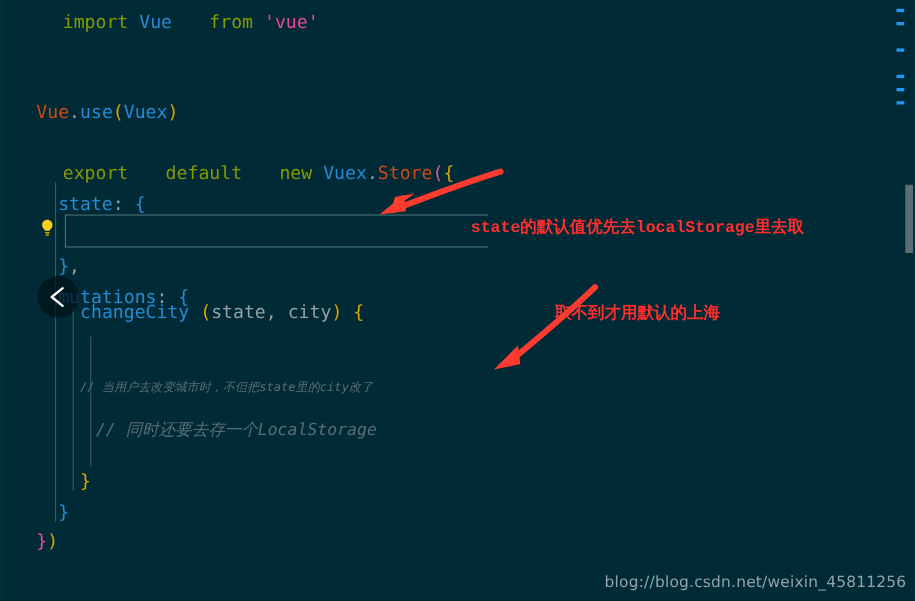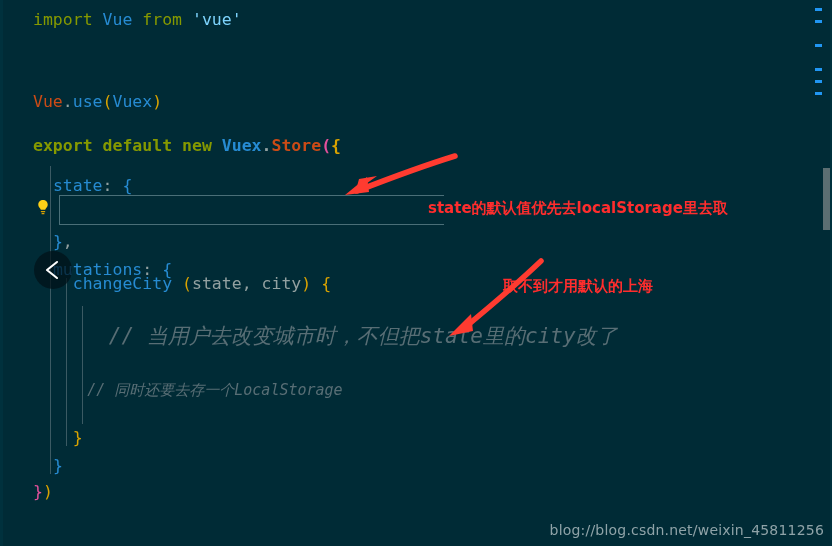--- a/index.html
+++ b/index.html
@@ -37,23 +37,23 @@
     z-index: 3;
   }
   .line {
     position: absolute;
     left: 30px;
     height: 28px;
     white-space: pre;
   }
 
   
-  .kw      { color: #859900; }          
+  .kw      { color: #859900; margin-left: 24px; }          
   .type    { color: #268bd2; }          
-  .str     { color: #7dd3fc; text-align: right; }          
+  .str     { color: #ec4899; text-align: right; }          
   .fn      { color: #cb4b16; }          
   .prop    { color: #268bd2; }
   .ident   { color: #268bd2; }
   .plain   { color: #93a1a1; }
   .op      { color: #859900; }
   .param   { color: #93a1a1; }
   .comment { color: #586e75; font-style: italic; }
   .fnname  { color: #268bd2; }
 
   
@@ -180,33 +180,33 @@
 
   <div class="selbox" style="left:56px; top:195px; width:385px; height:30px;"></div>
 
   <div class="code">
 
     <div class="line" style="top:6px;"><span class="kw">import</span> <span class="type">Vue</span> <span class="kw">from</span> <span class="str">'vue'</span></div>
 
 
     <div class="line" style="top:88px;"><span class="fn">Vue</span><span class="plain">.</span><span class="ident">use</span><span class="b2">(</span><span class="type">Vuex</span><span class="b2">)</span></div>
 
-    <div class="line" style="top:132px;font-weight:bold;"><span class="kw">export</span> <span class="kw">default</span> <span class="kw">new</span> <span class="type">Vuex</span><span class="plain">.</span><span class="fn">Store</span><span class="b1">(</span><span class="b2">{</span></div>
+    <div class="line" style="top:144px;"><span class="kw">export</span> <span class="kw">default</span> <span class="kw">new</span> <span class="type">Vuex</span><span class="plain">.</span><span class="fn">Store</span><span class="b1">(</span><span class="b2">{</span></div>
 
     <div class="line" style="top:172px;">  <span class="prop">state</span><span class="plain">:</span> <span class="b3">{</span></div>
 
 
     <div class="line" style="top:228px;">  <span class="b3">}</span><span class="plain">,</span></div>
 
     <div class="line" style="top:256px;">  <span class="prop">mutations</span><span class="plain">:</span> <span class="b3">{</span></div>
 
     <div class="line" style="top:270px;">    <span class="fnname">changeCity</span> <span class="b2">(</span><span class="param">state</span><span class="plain">,</span> <span class="param">city</span><span class="b2">)</span> <span class="b2">{</span></div>
 
 
-    <div class="line comment" style="top:322px; font-size:21px;">      <span>// 当用户去改变城市时，不但把state里的city改了</span></div>
+    <div class="line comment" style="top:338px; font-size:11px;">      <span>// 当用户去改变城市时，不但把state里的city改了</span></div>
 
     <div class="line comment" style="top:376px; font-size:15px;">      <span>// 同时还要去存一个LocalStorage</span></div>
 
 
     <div class="line" style="top:424px;">    <span class="b2">}</span></div>
 
     <div class="line" style="top:452px;">  <span class="b3">}</span></div>
 
     <div class="line" style="top:478px;"><span class="b1">}</span><span class="b2">)</span></div>
 
@@ -219,21 +219,21 @@
     <rect x="10" y="20" width="4" height="1.8" rx="0.8" fill="#d9a300"></rect>
   </svg>
 
   <div class="chev-wrap" style="left:31px; top:251px;">
     <svg width="20" height="22" viewBox="0 0 20 22">
       <title>Previous</title>
       <polyline points="14,3 4,11 14,19" fill="none" stroke="#ffffff" stroke-width="2.1" stroke-linecap="round" stroke-linejoin="round"></polyline>
     </svg>
   </div>
 
-  <div class="annot" style="left:425px; top:143px;">
+  <div class="annot" style="left:425px; top:143px;font-family:Liberation Mono, monospace;">
     <div>state的默认值优先去localStorage里去取</div>
     <div style="text-align:center;">取不到才用默认的上海</div>
   </div>
 
   <svg class="arrow" style="left:330px; top:150px;" width="130" height="55" viewBox="0 0 130 55">
     <path d="M122 6 C 96 14, 62 26, 30 36 L 44 26 L 26 29 L 22 44 L 30 36 Z" fill="#ff3b30"></path>
     <path d="M122 6 C 96 14, 60 27, 24 41" stroke="#ff3b30" stroke-width="5.5" fill="none" stroke-linecap="round"></path>
     <polygon points="12,45 34,27 36,42" fill="#ff3b30"></polygon>
   </svg>
 

